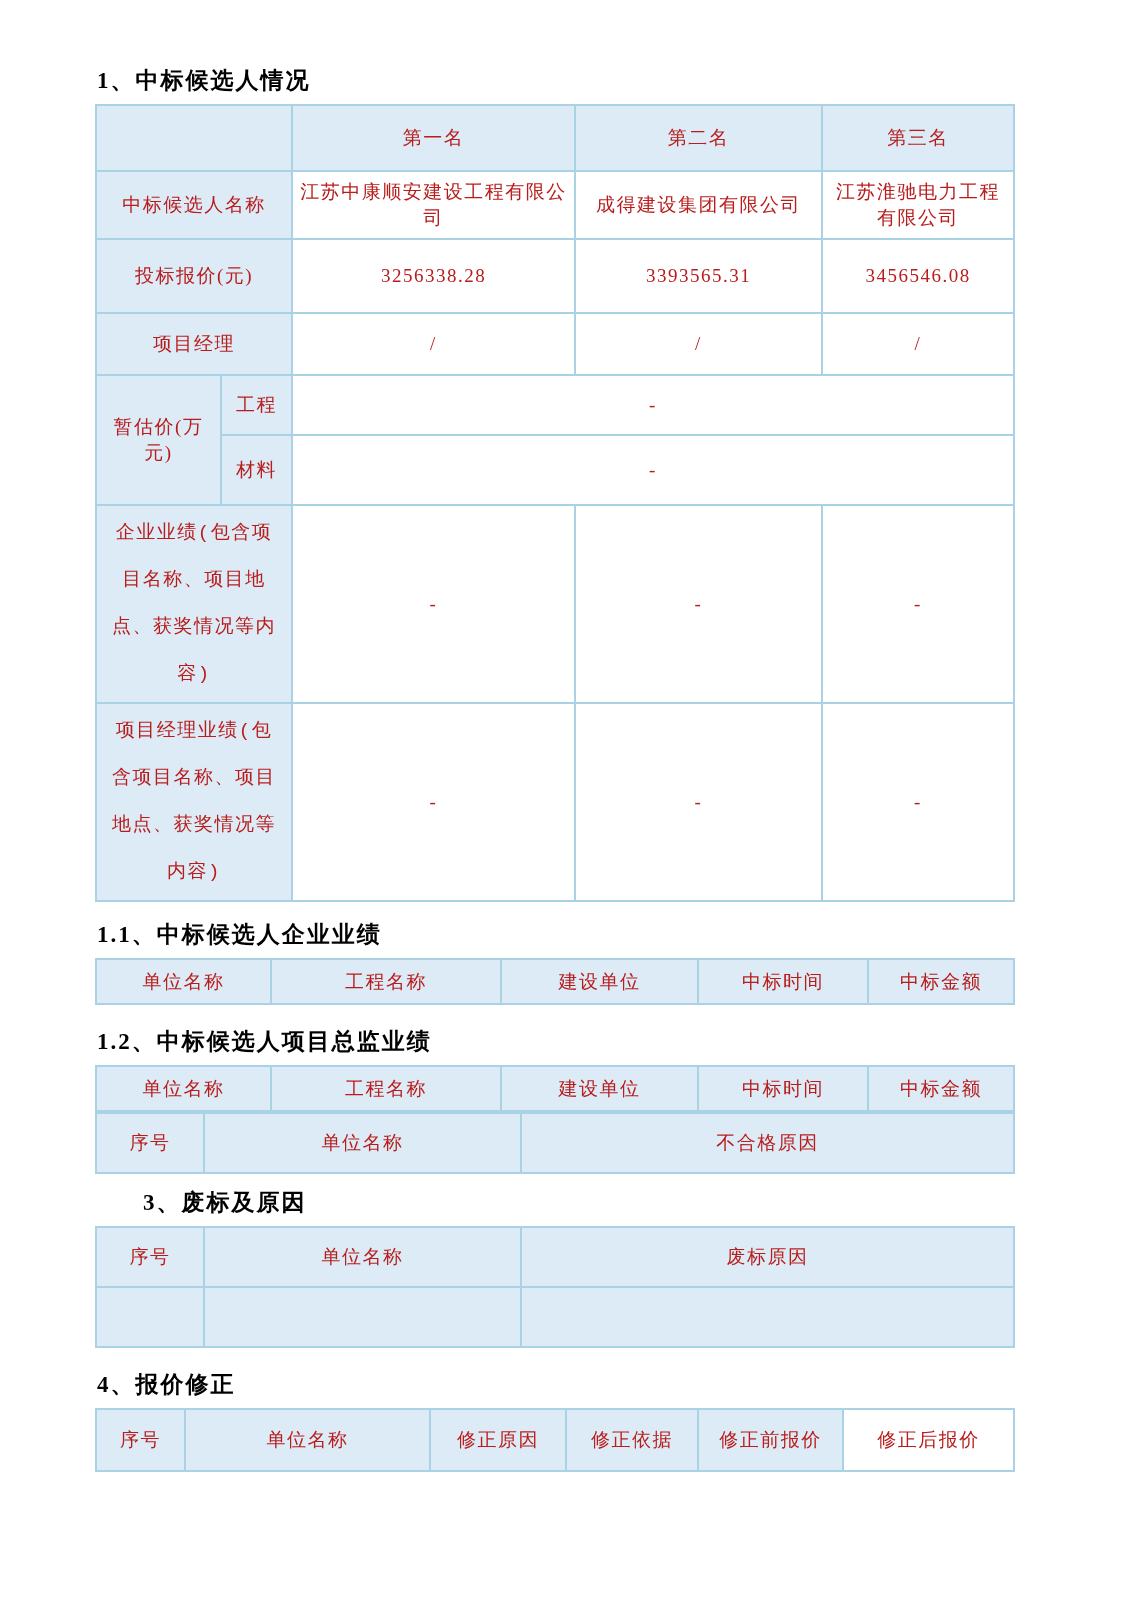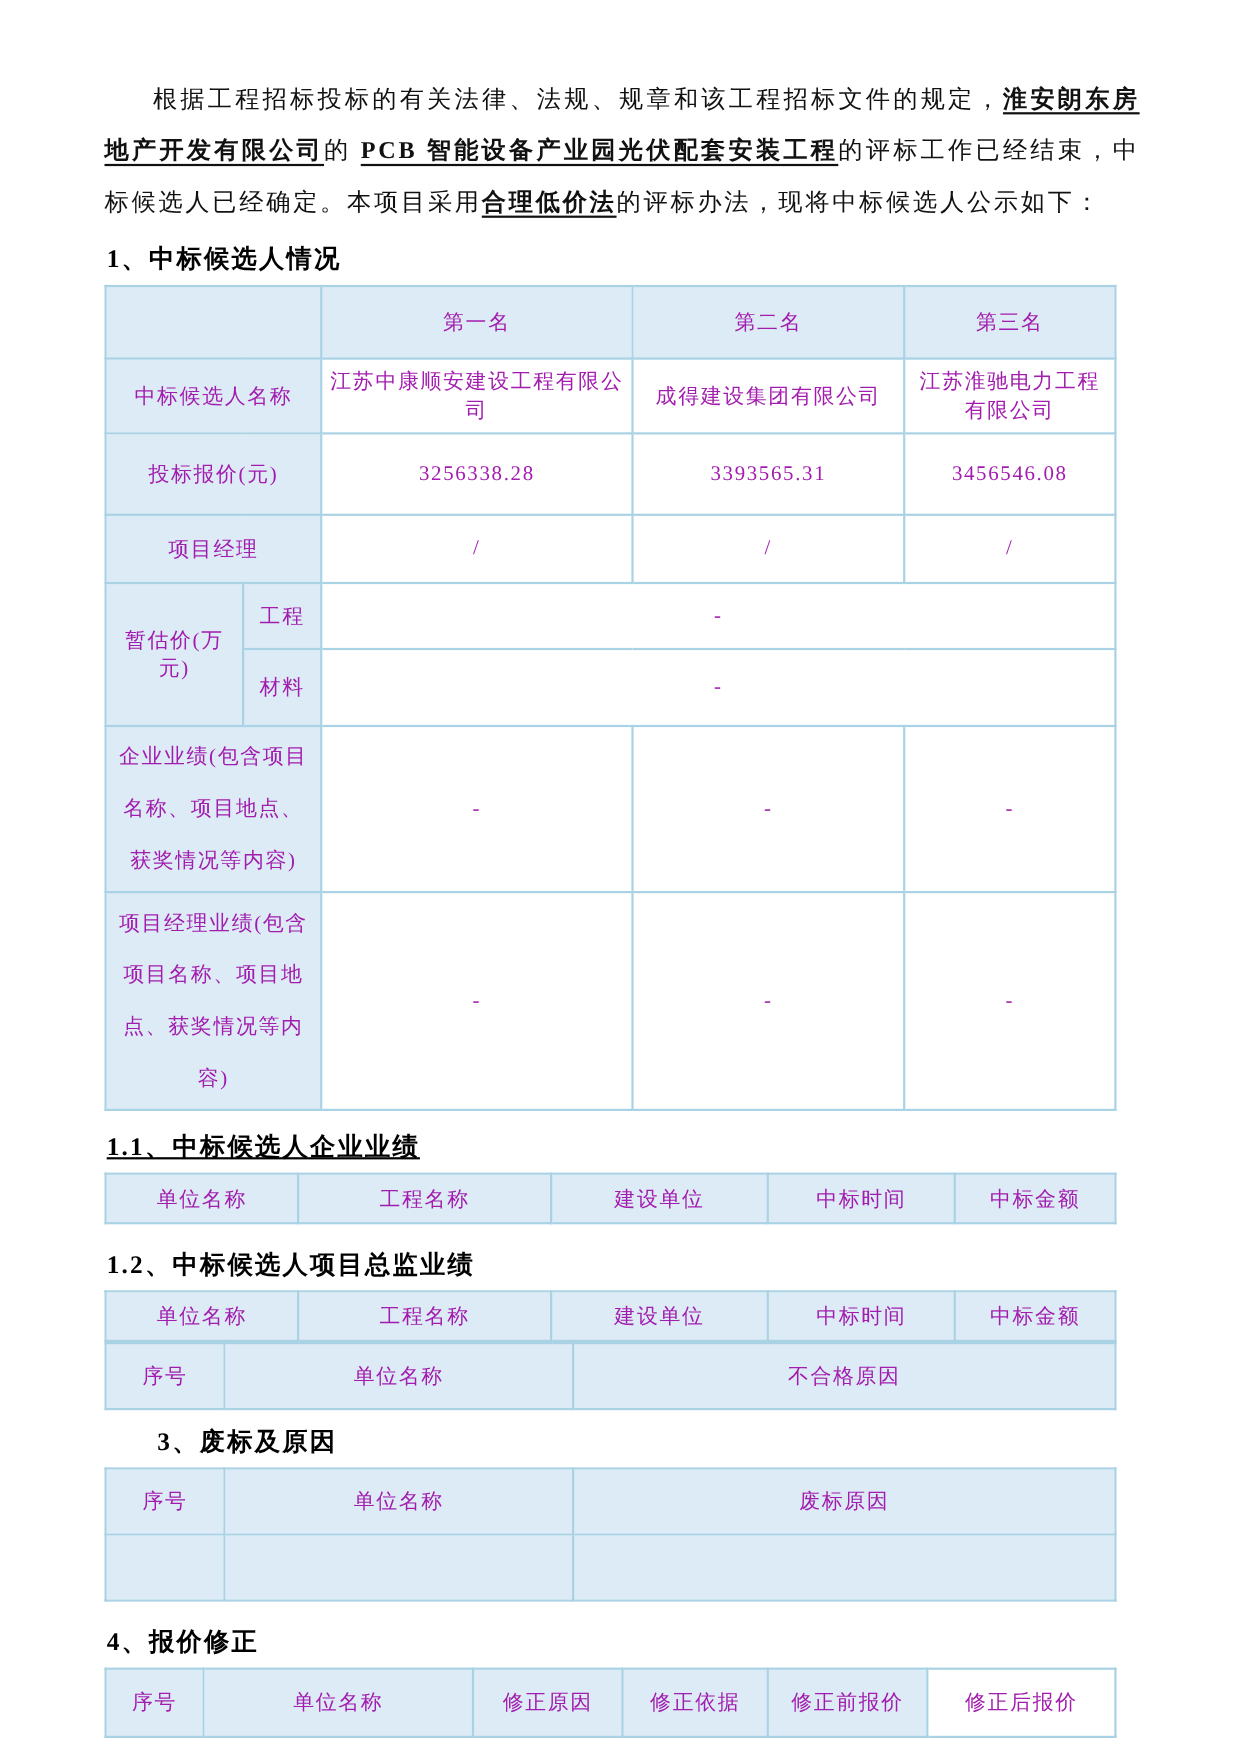--- a/index.html
+++ b/index.html
@@ -25,52 +25,51 @@
     text-decoration-thickness:2px;
     text-underline-offset:5px;
   }
 
   
   .h-sec {
     font-size:23px; font-weight:bold; color:#000;
     line-height:30px; letter-spacing:2px;
     margin:0 0 8px 2px;
   }
-  .sp1 { margin-top:18px;text-decoration:underline; }
+  .sp1 { margin-top:18px; }
   .sp2 { margin-top:22px; }
   .sp3 { margin-top:18px; }
   .sp4 { margin-top:14px;margin-left:48px; }
   .sp5 { margin-top:22px; }
 
   
   table {
     border-collapse:collapse; table-layout:fixed;
     width:918px;
-    font-size:19px; color:#a21caf;
+    font-size:19px; color:#b91c1c;
     letter-spacing:1.5px;
   }
   td {
     border:2px solid #a9d2e4;
     text-align:center; vertical-align:middle;
     padding:2px 6px;
     background:#ffffff;
     overflow:hidden;
   }
   td.blue { background:#dcebf5; }
   .t1 { margin-bottom:18px; }
-  .t1 td.wrapcell { line-height:47px; padding:4px 10px; }
+  .t1 td.wrapcell { line-height:47px; padding:4px 10px;font-family:Liberation Mono, monospace; }
   .t-perf { margin-bottom:0; }
   .dash { font-family:"Liberation Serif", serif; }
 </style>
 </head>
 <body>
 
 <div class="doc">
 
-  <p class="intro"><span>根据工程招标投标的有关法律、法规、规章和该工程招标文件的规定，</span><span class="u">淮安朗东房地产开发有限公司</span><span>的 </span><span class="u">PCB 智能设备产业园光伏配套安装工程</span><span>的评标工作已经结束，中标候选人已经确定。本项目采用</span><span class="u">合理低价法</span><span>的评标办法，现将中标候选人公示如下：</span></p>
 
   <div class="h-sec">1、中标候选人情况</div>
 
   <table class="t1">
     <colgroup>
         <col style="width:125px">
         <col style="width:71px">
         <col style="width:283px">
         <col style="width:247px">
         <col style="width:192px">

